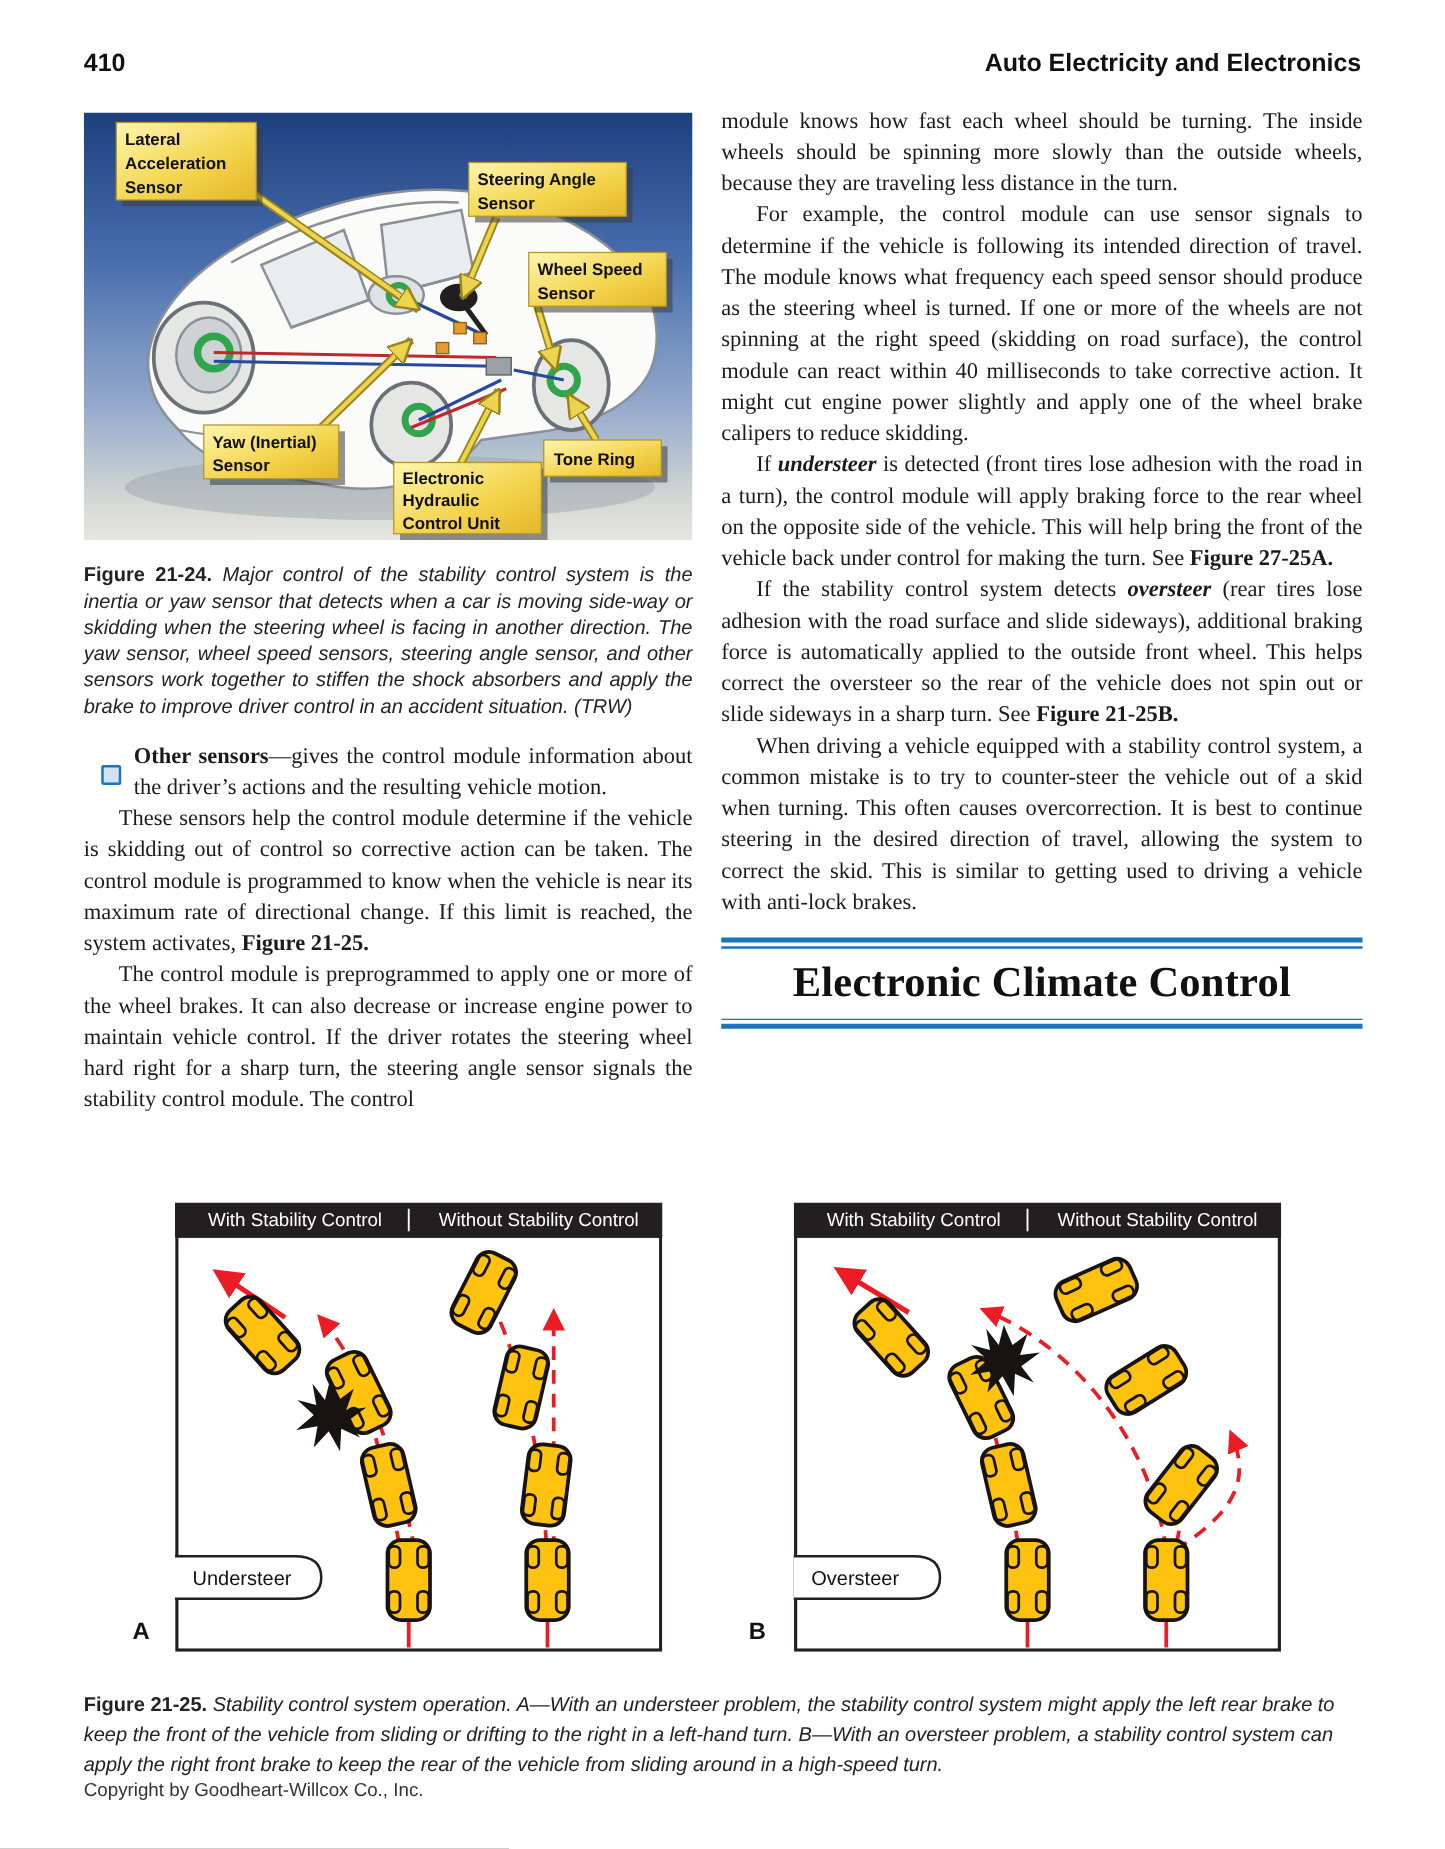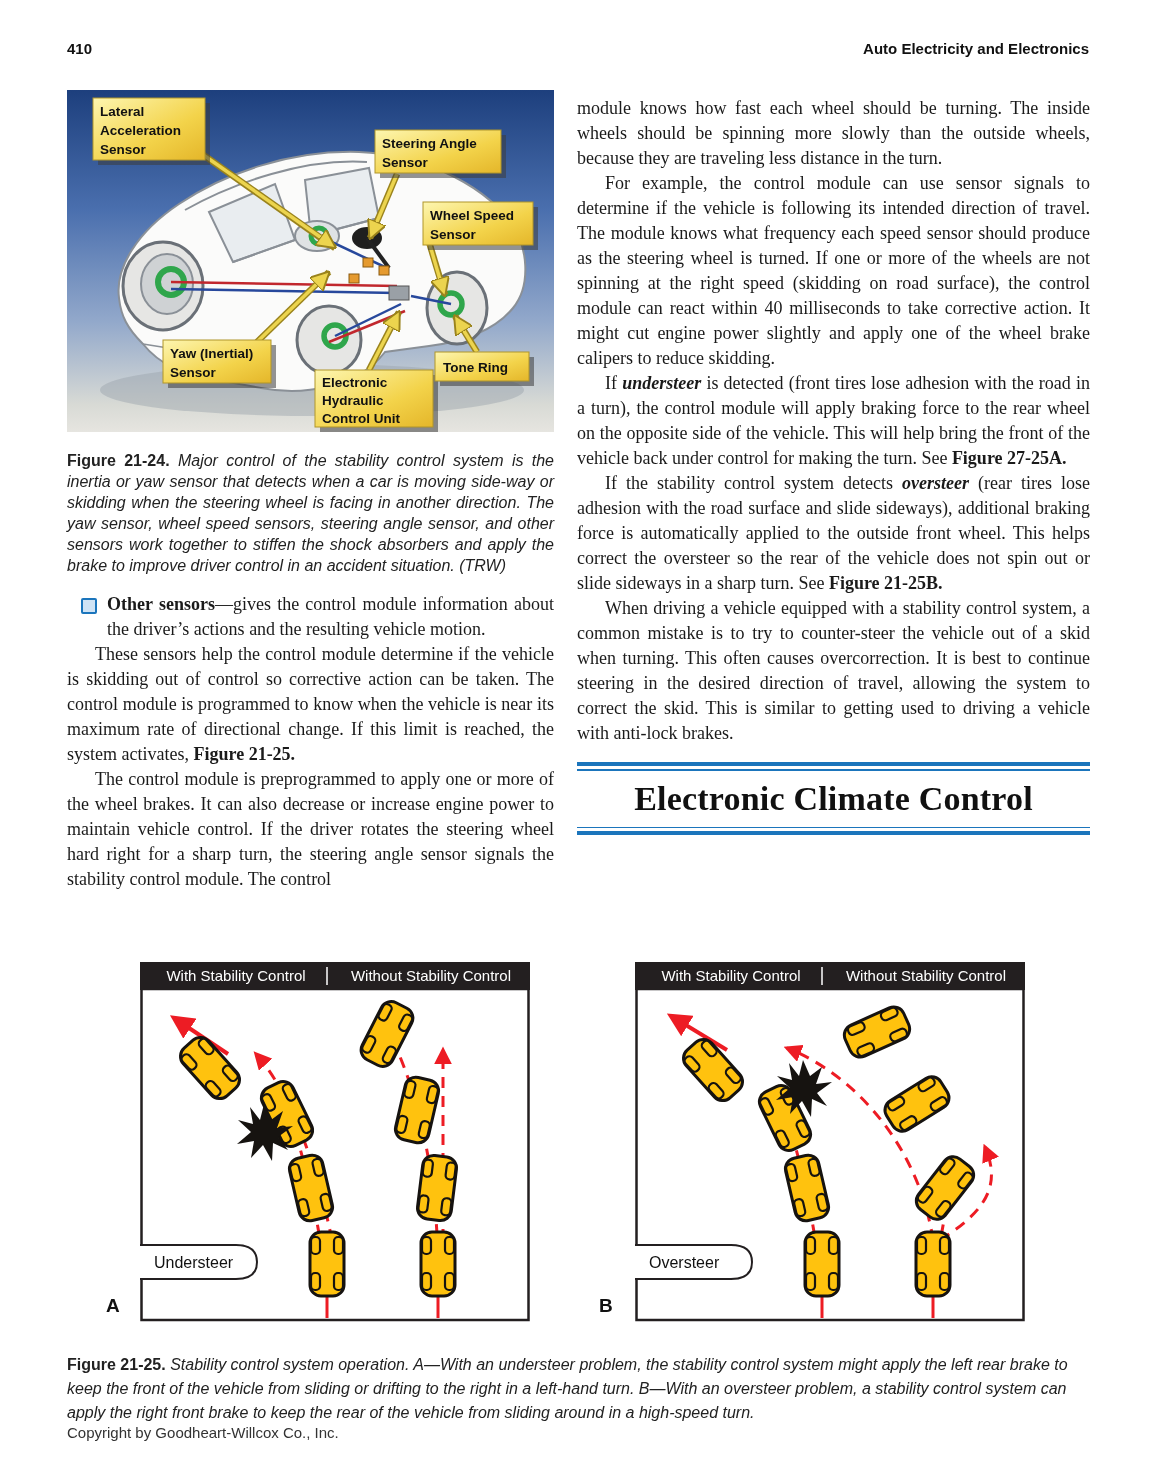--- a/index.html
+++ b/index.html
@@ -1,35 +1,35 @@
 <!DOCTYPE html>
 <html><head>
 <meta charset="utf-8">
 <style>
   html,body{margin:0;padding:0;background:#888;}
   .page{position:relative;width:1156px;height:1479px;background:#ffffff;
         font-family:"Liberation Serif",serif;color:#1a1a1a;overflow:hidden;}
   
   .runhead{position:absolute;top:40px;left:67px;right:67px;display:flex;justify-content:space-between;
-           font-family:"Liberation Sans",sans-serif;font-weight:bold;font-size:15px;color:#111;}
+           font-family:"Liberation Sans",sans-serif;font-weight:bold;font-size:20px;color:#111;}
   
   .col-left{position:absolute;left:67px;top:90px;width:487px;}
-  .col-right{position:absolute;left:577px;top:96px;width:513px;}
+  .col-right{position:absolute;left:577px;top:84px;width:513px;}
   .body-par{font-size:18px;line-height:25px;text-align:justify;margin:0;}
   .indent{text-indent:28px;}
   .rt-b{font-weight:bold;}
   .rt-i{font-style:italic;}
   .rt-bi{font-weight:bold;font-style:italic;}
   
   .fig2124{width:487px;height:342px;display:block;}
   .figcap{font-family:"Liberation Sans",sans-serif;font-size:16px;line-height:21px;
           text-align:justify;margin-top:18px;color:#222;}
   .figcap .rt-b{font-style:normal;}
   
-  .bullet-row{display:flex;margin-top:12px;}
+  .bullet-row{display:flex;margin-top:12px;align-items:center;}
   .bullet-sq{flex:0 0 auto;width:12px;height:12px;margin:6px 10px 0 14px;background:#cfe3f5;
              border:2.5px solid #1b75bc;border-radius:2px;}
   .bullet-text{flex:1;font-size:18px;line-height:25px;text-align:justify;}
   
   .section-head{margin-top:16px;margin-bottom:12px;}
   .rule-heavy{height:4px;background:#1b75bc;}
   .rule-light{height:1.5px;background:#1b75bc;}
   .gap3{height:3px;}
   .section-head h2{margin:9px 0;text-align:center;font-size:34px;font-weight:bold;
                    font-family:"Liberation Serif",serif;color:#111;letter-spacing:.2px;}

